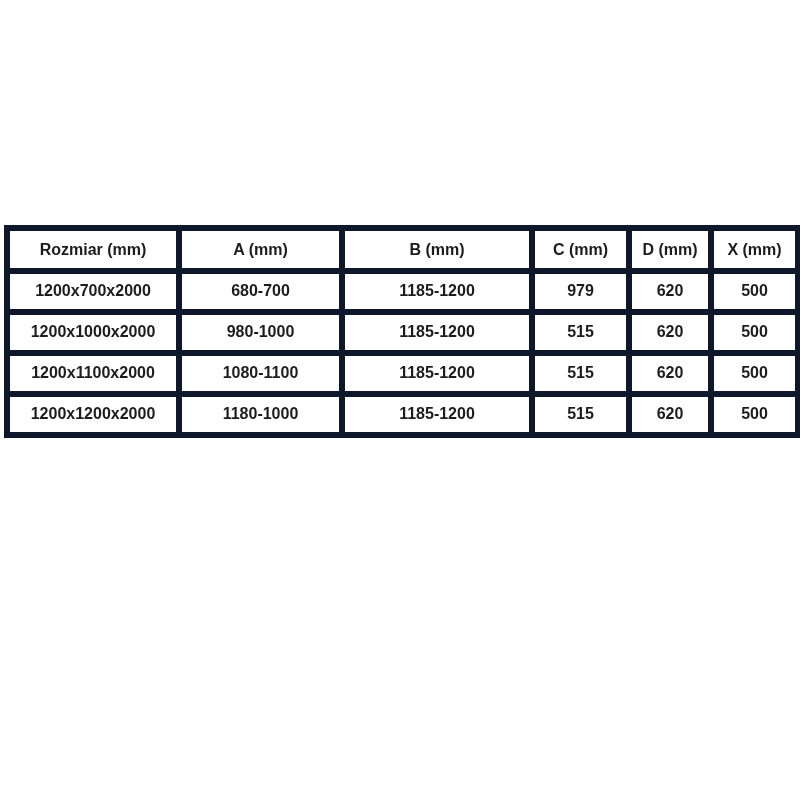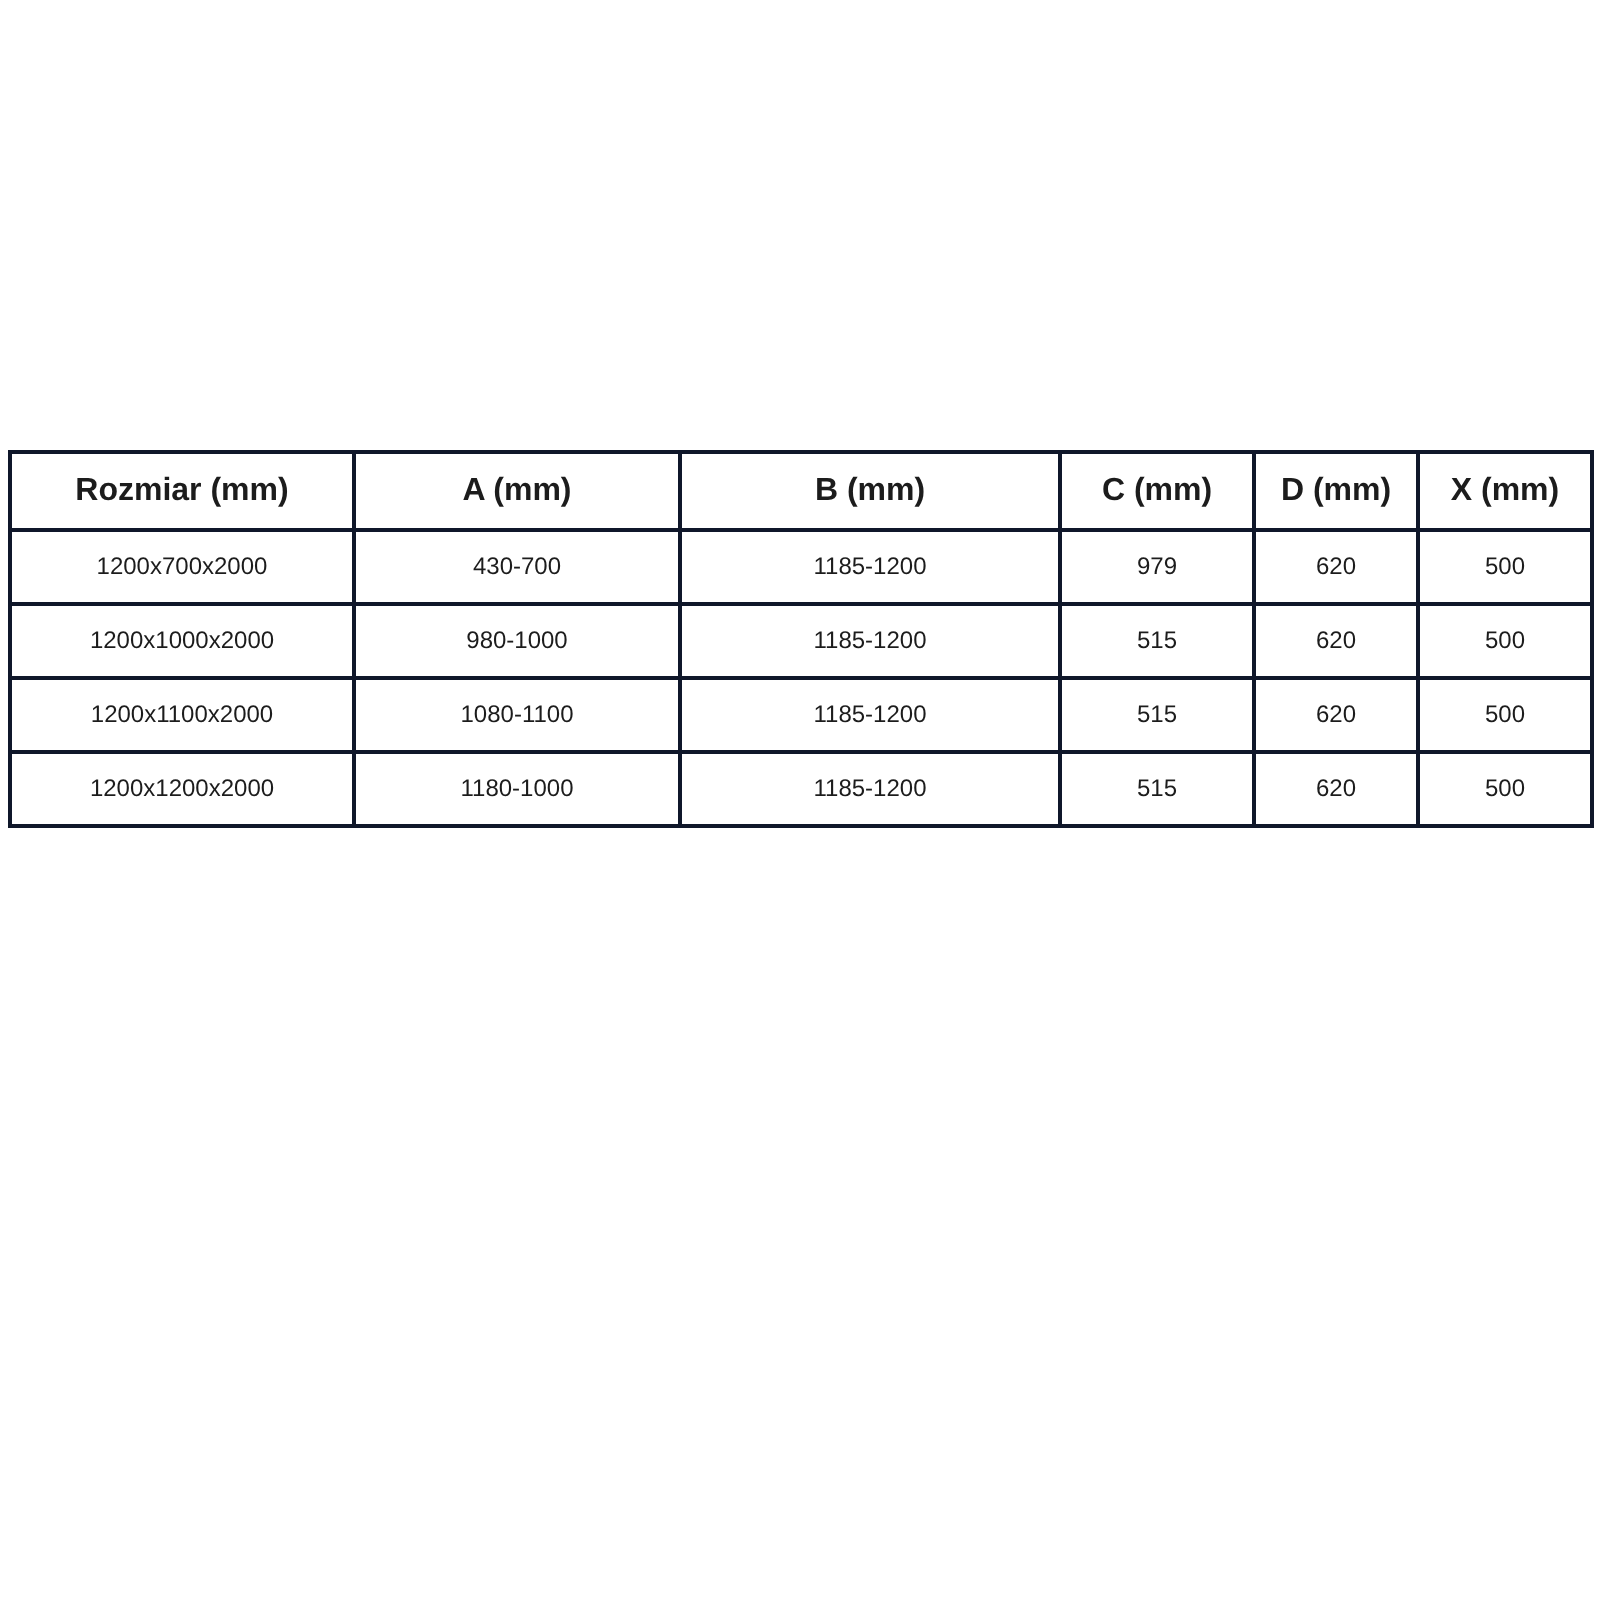--- a/index.html
+++ b/index.html
@@ -19,37 +19,37 @@
       position: absolute;
       left: 4px;
       top: 225px;
       width: 791px;
       border-collapse: collapse;
       table-layout: fixed;
       background: #ffffff;
     }
     .spec-table th,
     .spec-table td {
-      border: 2px solid #0f172a;
+      border: 6px solid #0f172a;
       text-align: center;
       vertical-align: middle;
       color: #1c1c1c;
       padding: 0;
       overflow: hidden;
       white-space: nowrap;
     }
     .spec-table th {
       height: 37px;
       font-size: 16px;
       font-weight: bold;
     }
     .spec-table td {
       height: 34.9px;
-      font-size: 12px;
-      font-weight: normal;
+      font-size: 16px;
+      font-weight: bold;
     }
     col.c-rozmiar { width: 172px; }
     col.c-a       { width: 163px; }
     col.c-b       { width: 190px; }
     col.c-c       { width: 97px;  }
     col.c-d       { width: 82px;  }
     col.c-x       { width: 87px;  }
   </style>
 </head>
 <body>
@@ -69,21 +69,21 @@
       <th>A (mm)</th>
       <th>B (mm)</th>
       <th>C (mm)</th>
       <th>D (mm)</th>
       <th>X (mm)</th>
     </tr>
   </thead>
   <tbody>
       <tr>
         <td>1200x700x2000</td>
-        <td>430-700</td>
+        <td>680-700</td>
         <td>1185-1200</td>
         <td>979</td>
         <td>620</td>
         <td>500</td>
       </tr>
       <tr>
         <td>1200x1000x2000</td>
         <td>980-1000</td>
         <td>1185-1200</td>
         <td>515</td>

